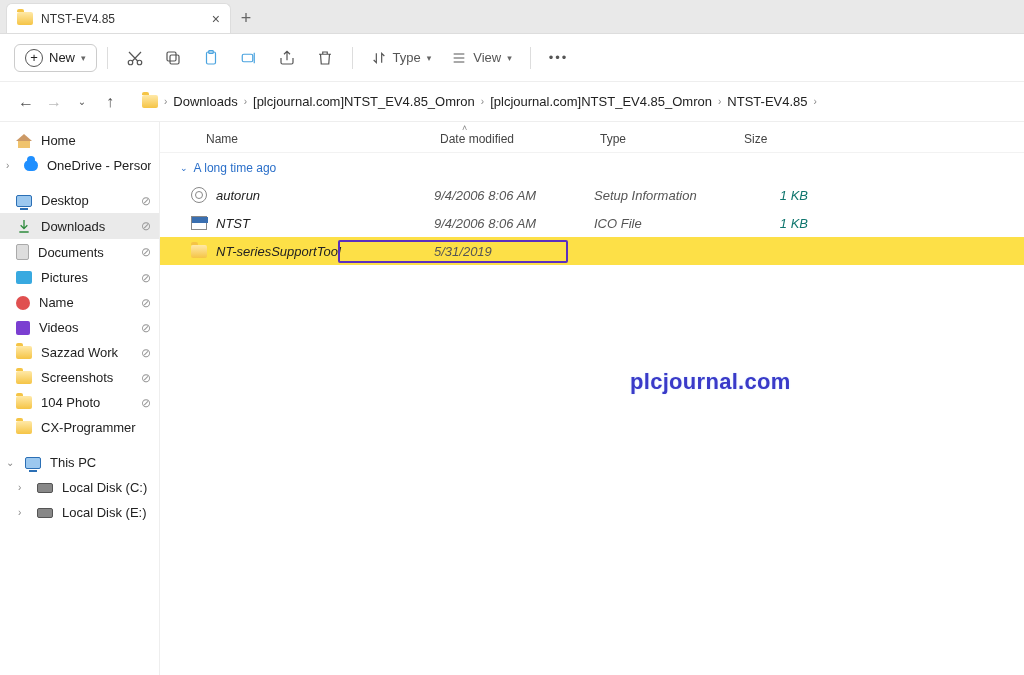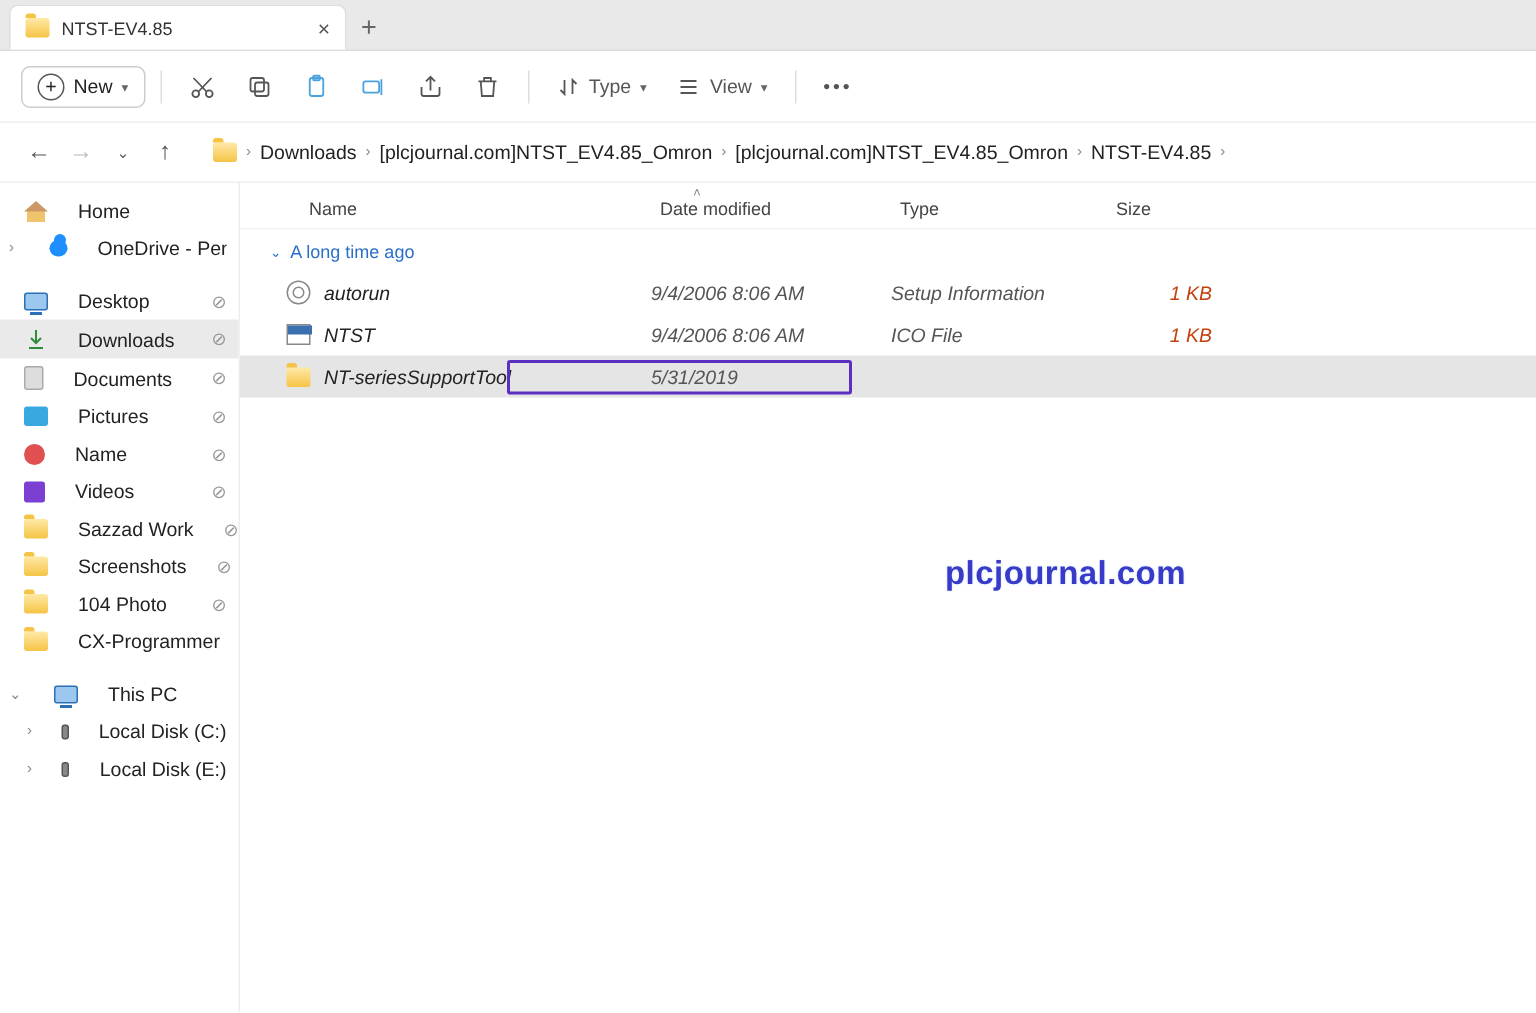--- a/index.html
+++ b/index.html
@@ -29,21 +29,21 @@
   .nav-arrow{width:24px;height:24px;display:flex;align-items:center;justify-content:center;color:#555;cursor:pointer;font-size:16px;}
   .address-bar{flex:1; display:flex; align-items:center; gap:4px; padding:4px 6px; margin-left:10px;}
   .crumb{display:flex;align-items:center;gap:4px;cursor:pointer;color:#222;}
   .crumb .sep{color:#888;font-size:10px;margin:0 2px;}
   .mini-folder{width:16px;height:13px;background:linear-gradient(#ffe9a8,#f5c445);border-radius:2px;position:relative;}
   .mini-folder::before{content:"";position:absolute;top:-3px;left:0;width:7px;height:3px;background:#f5c445;border-radius:2px 2px 0 0;}
 
   
   .body{display:flex;height:calc(675px - 34px - 48px - 40px);}
   .sidebar{width:160px;border-right:1px solid #eee;overflow:hidden;padding-top:6px;}
-  .side-item{display:flex;align-items:center;gap:20px;padding:5px 8px 5px 16px;cursor:pointer;white-space:nowrap;}
+  .side-item{display:flex;align-items:center;gap:9px;padding:5px 8px 5px 16px;cursor:pointer;white-space:nowrap;}
   .side-item.active{background:#eaeaea;}
   .side-item .pin{margin-left:auto;color:#999;font-size:12px;}
   .side-item .chev{width:10px;color:#888;font-size:10px;margin-left:-10px;}
   .side-spacer{height:10px;}
 
   .si-folder{width:16px;height:13px;background:linear-gradient(#ffe9a8,#f5c445);border-radius:2px;position:relative;flex:none;}
   .si-folder::before{content:"";position:absolute;top:-3px;left:0;width:7px;height:3px;background:#f5c445;border-radius:2px 2px 0 0;}
   .si-home{width:16px;height:14px;position:relative;}
   .si-home::before{content:"";position:absolute;left:2px;top:6px;width:12px;height:8px;background:#f0c36d;}
   .si-home::after{content:"";position:absolute;left:0;top:0;border-left:8px solid transparent;border-right:8px solid transparent;border-bottom:7px solid #c96;}
@@ -67,22 +67,22 @@
   .col-size{width:70px;text-align:left;}
 
   .group-header{color:#2a6fc9;padding:8px 0 6px 20px;font-size:12px;display:flex;align-items:center;gap:6px;}
   .group-header .gchev{font-size:9px;color:#2a6fc9;}
 
   .row{display:flex;align-items:center;padding:5px 0 5px 30px;font-style:italic;}
   .row .ficon{width:18px;height:18px;margin-right:8px;flex:none;display:flex;align-items:center;justify-content:center;}
   .row .c-name{width:218px;}
   .row .c-date{width:160px;color:#555;}
   .row .c-type{width:144px;color:#555;}
-  .row .c-size{width:70px;text-align:right;color:#c2410c;}
-  .row.selected{background:#e5e5e5;}
+  .row .c-size{width:70px;text-align:right;color:#0f766e;}
+  .row.selected{background:#fde047;}
   .row.selected .sel-box{border:2px solid #5b2fbf;position:absolute;left:178px;height:23px;width:230px;border-radius:2px;pointer-events:none;}
 
   .fi-gear{width:16px;height:16px;border:1.5px solid #888;border-radius:50%;position:relative;}
   .fi-gear::after{content:"";position:absolute;inset:3px;border:1.5px solid #888;border-radius:50%;}
   .fi-ico{width:16px;height:14px;border:1px solid #888;background:#fff;position:relative;}
   .fi-ico::after{content:"";position:absolute;left:0;top:0;width:16px;height:6px;background:#3a6fb0;}
   .fi-folder{width:16px;height:13px;background:linear-gradient(#ffe9a8,#f5c445);border-radius:2px;position:relative;}
   .fi-folder::before{content:"";position:absolute;top:-3px;left:0;width:7px;height:3px;background:#f5c445;border-radius:2px 2px 0 0;}
 
   .watermark{position:absolute;left:470px;top:247px;font-size:22px;font-weight:700;color:#3a3ac8;pointer-events:none;letter-spacing:.3px;text-shadow:0 0 2px #cfe7ff;font-family:"Segoe UI",sans-serif;}

